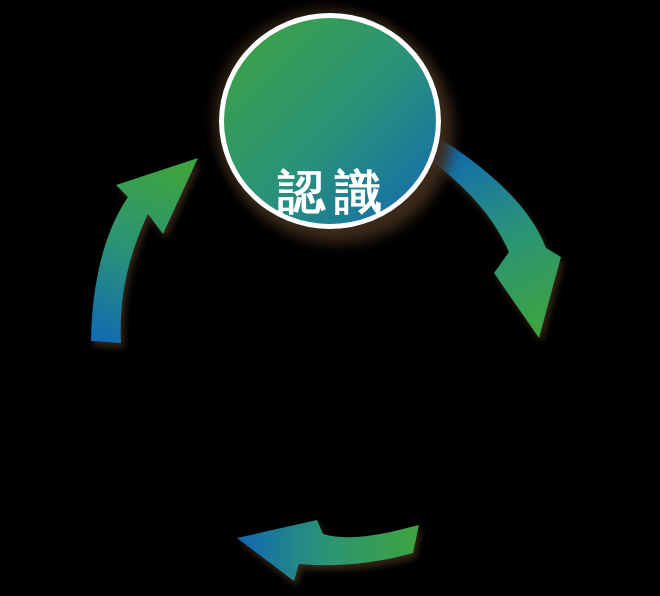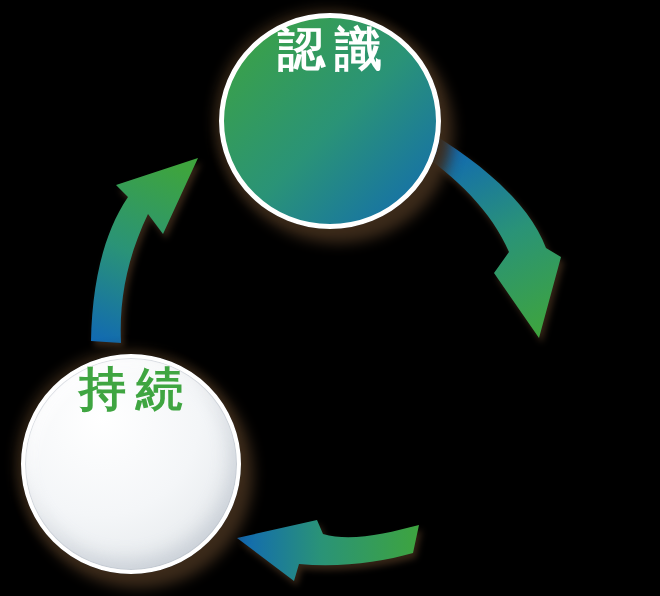--- a/index.html
+++ b/index.html
@@ -18,21 +18,21 @@
     z-index: 1;
   }
   .arrows path {
     filter: drop-shadow(3px 5px 3px rgba(58, 40, 24, 0.9));
   }
   .node {
     position: absolute;
     border-radius: 50%;
     box-sizing: border-box;
     display: flex;
-    align-items: flex-start;
+    align-items: flex-end;
     justify-content: center;
     z-index: 2;
     box-shadow:
       8px 10px 14px 4px rgba(62, 44, 27, 0.95),
       -3px -2px 12px 3px rgba(46, 33, 20, 0.9);
   }
   .node-top {
     left: 219px; top: 13px;
     width: 222px; height: 216px;
     border: 5px solid #ffffff;
@@ -95,17 +95,14 @@
     <path fill="url(#gradBottom)" d="M 419,525 C 385,534 350,542 323,534 L 317,520 L 237,538 L 294,581 L 299,564 C 340,568 381,562 413,553 Z"></path>
 
     <path fill="url(#gradLeft)" d="M 91,341 C 92,288 102,235 128,197 L 116,185 L 198,158 L 163,234 L 148,214 C 127,258 119,300 121,343 Z"></path>
   </svg>
 
   <div class="node node-top">
     <span class="node-label label-white">認識</span>
   </div>
 
 
-  <div class="node node-white node-left">
-    <span class="node-label label-green">持続</span>
-  </div>
 
 </div>
 
 </body></html>

